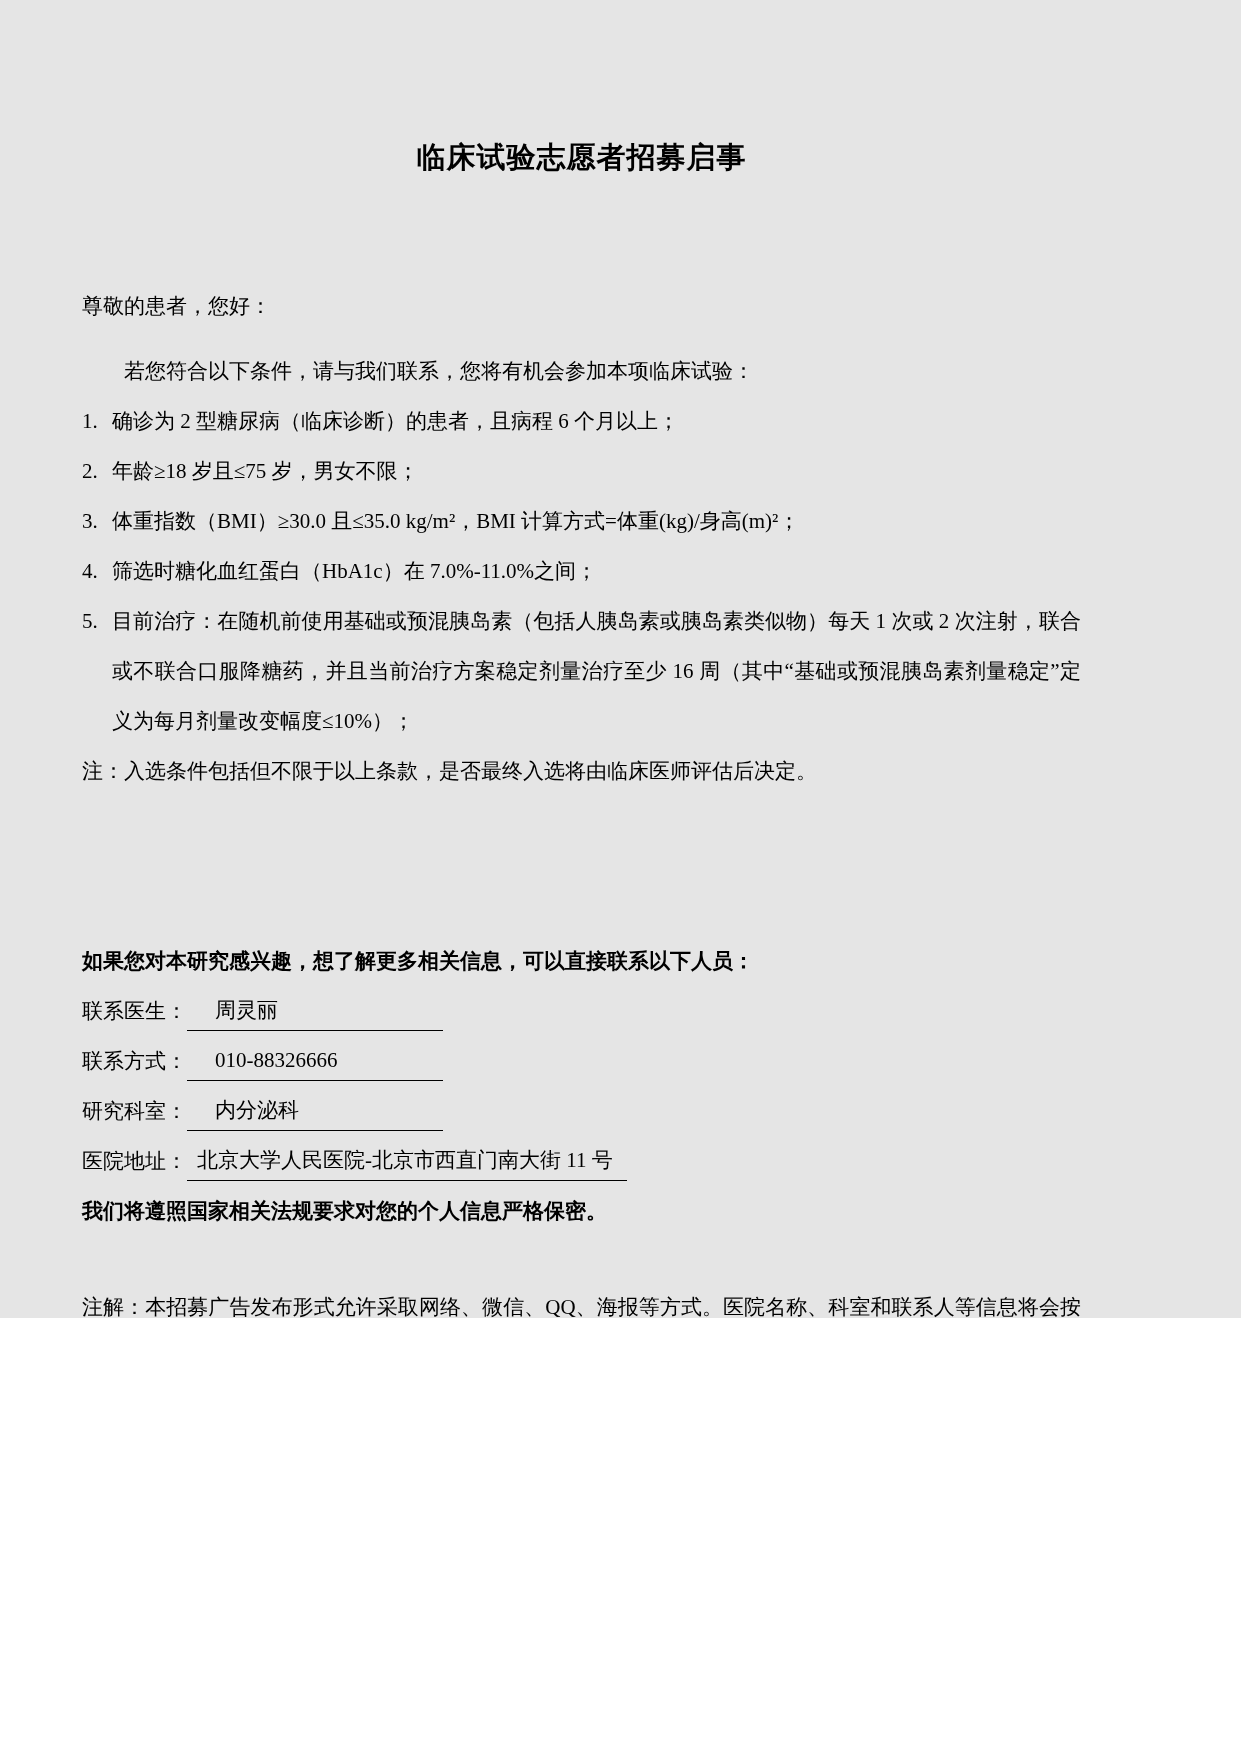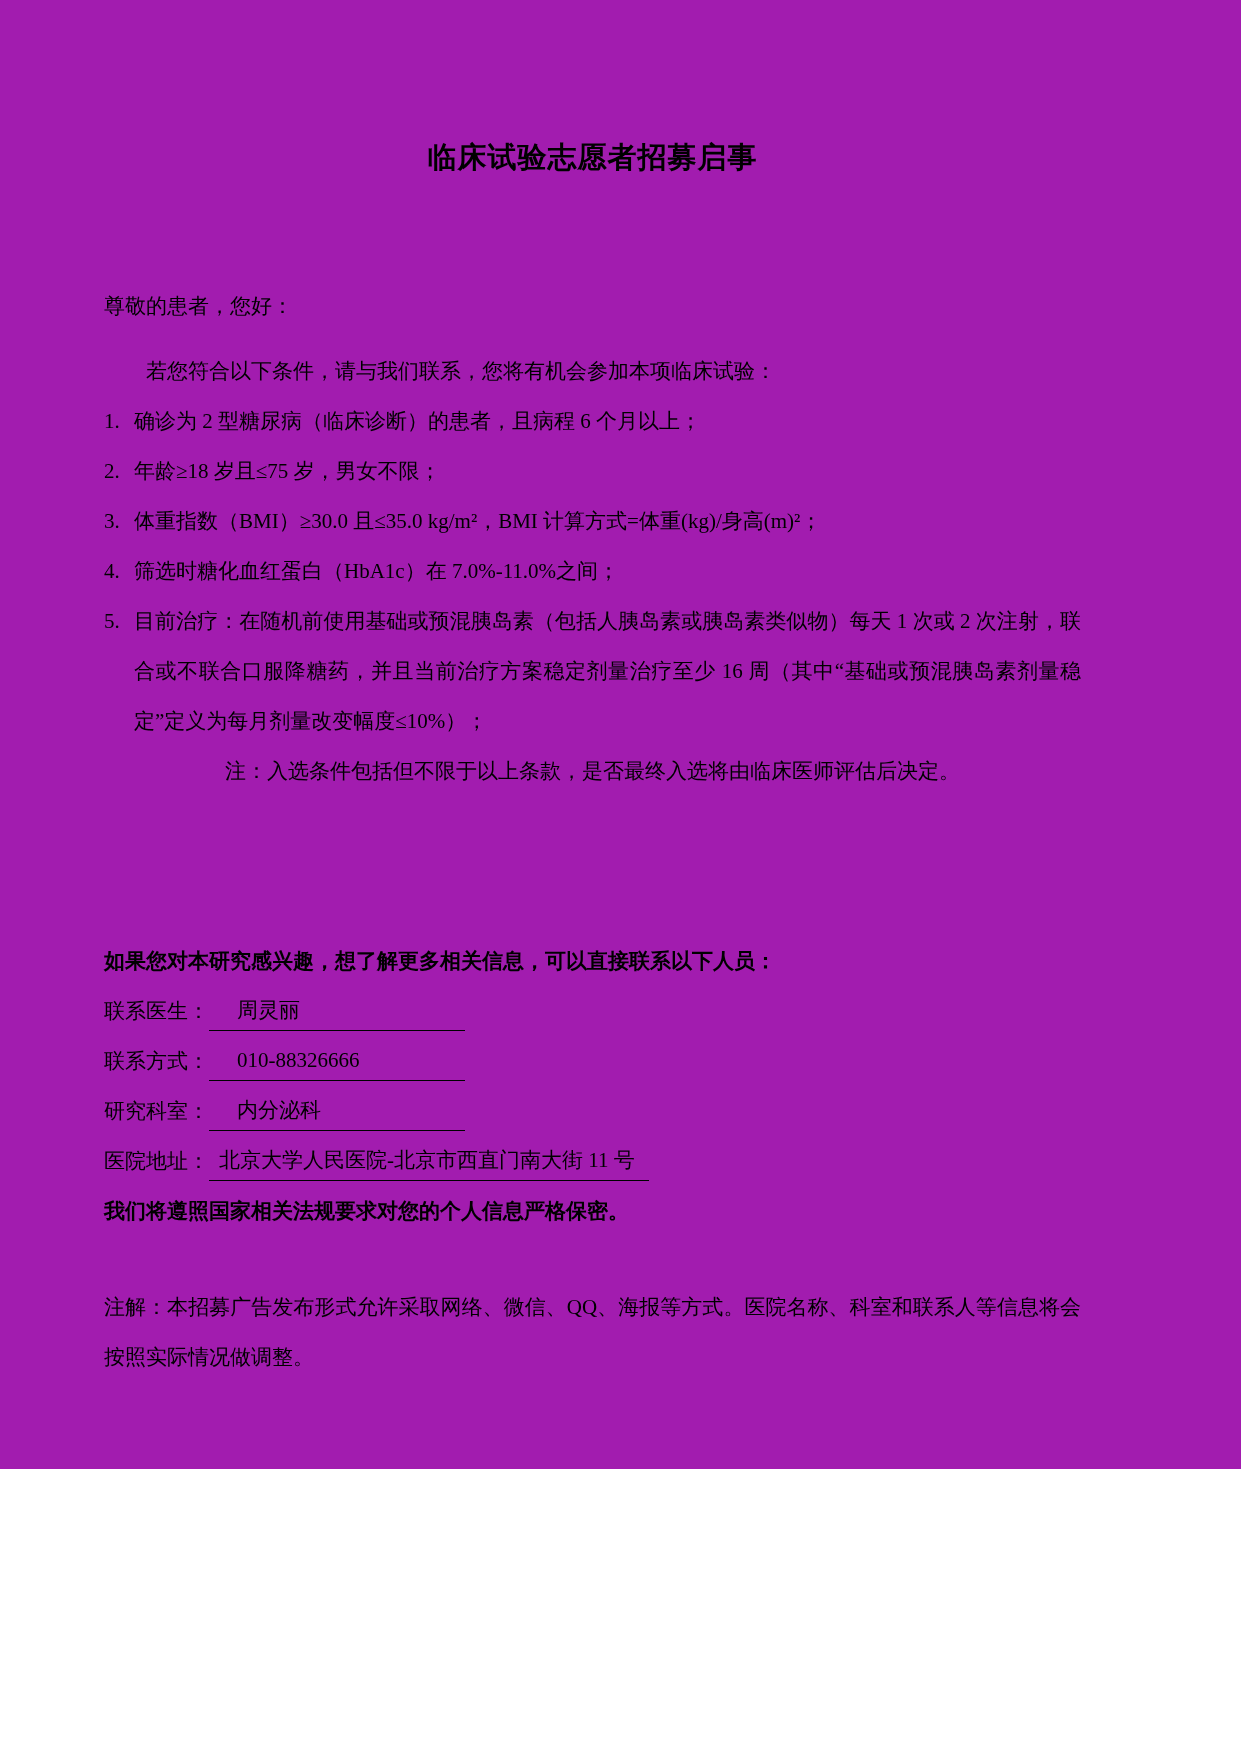--- a/index.html
+++ b/index.html
@@ -1,21 +1,21 @@
 <!DOCTYPE html>
 <html><head>
 <meta charset="utf-8">
 <style>
   html, body { margin: 0; padding: 0; background: #ffffff; }
   .page {
     width: 1241px;
-    height: 1469px;
+    height: 1318px;
     box-sizing: border-box;
-    padding: 138px 160px 0 104px;
-    background: #a21caf;
+    padding: 138px 160px 0 82px;
+    background: #e5e5e5;
     color: #000000;
     font-family: "Liberation Serif", "DejaVu Serif", serif;
     font-size: 21px;
     position: relative;
     overflow: hidden;
   }
   .doc-title {
     font-size: 29px;
     font-weight: bold;
     text-align: center;
@@ -43,21 +43,21 @@
     line-height: 50px;
   }
   .criteria-num {
     flex: none;
     width: 30px;
   }
   .criteria-text {
     flex: 1;
     text-align: justify;
   }
-  .note-line { line-height: 50px; text-align: center; }
+  .note-line { line-height: 50px; }
   .contact-intro {
     margin-top: 140px;
     font-weight: bold;
     line-height: 50px;
   }
   .contact-row {
     line-height: 50px;
     white-space: nowrap;
   }
   .contact-label { display: inline-block; }

